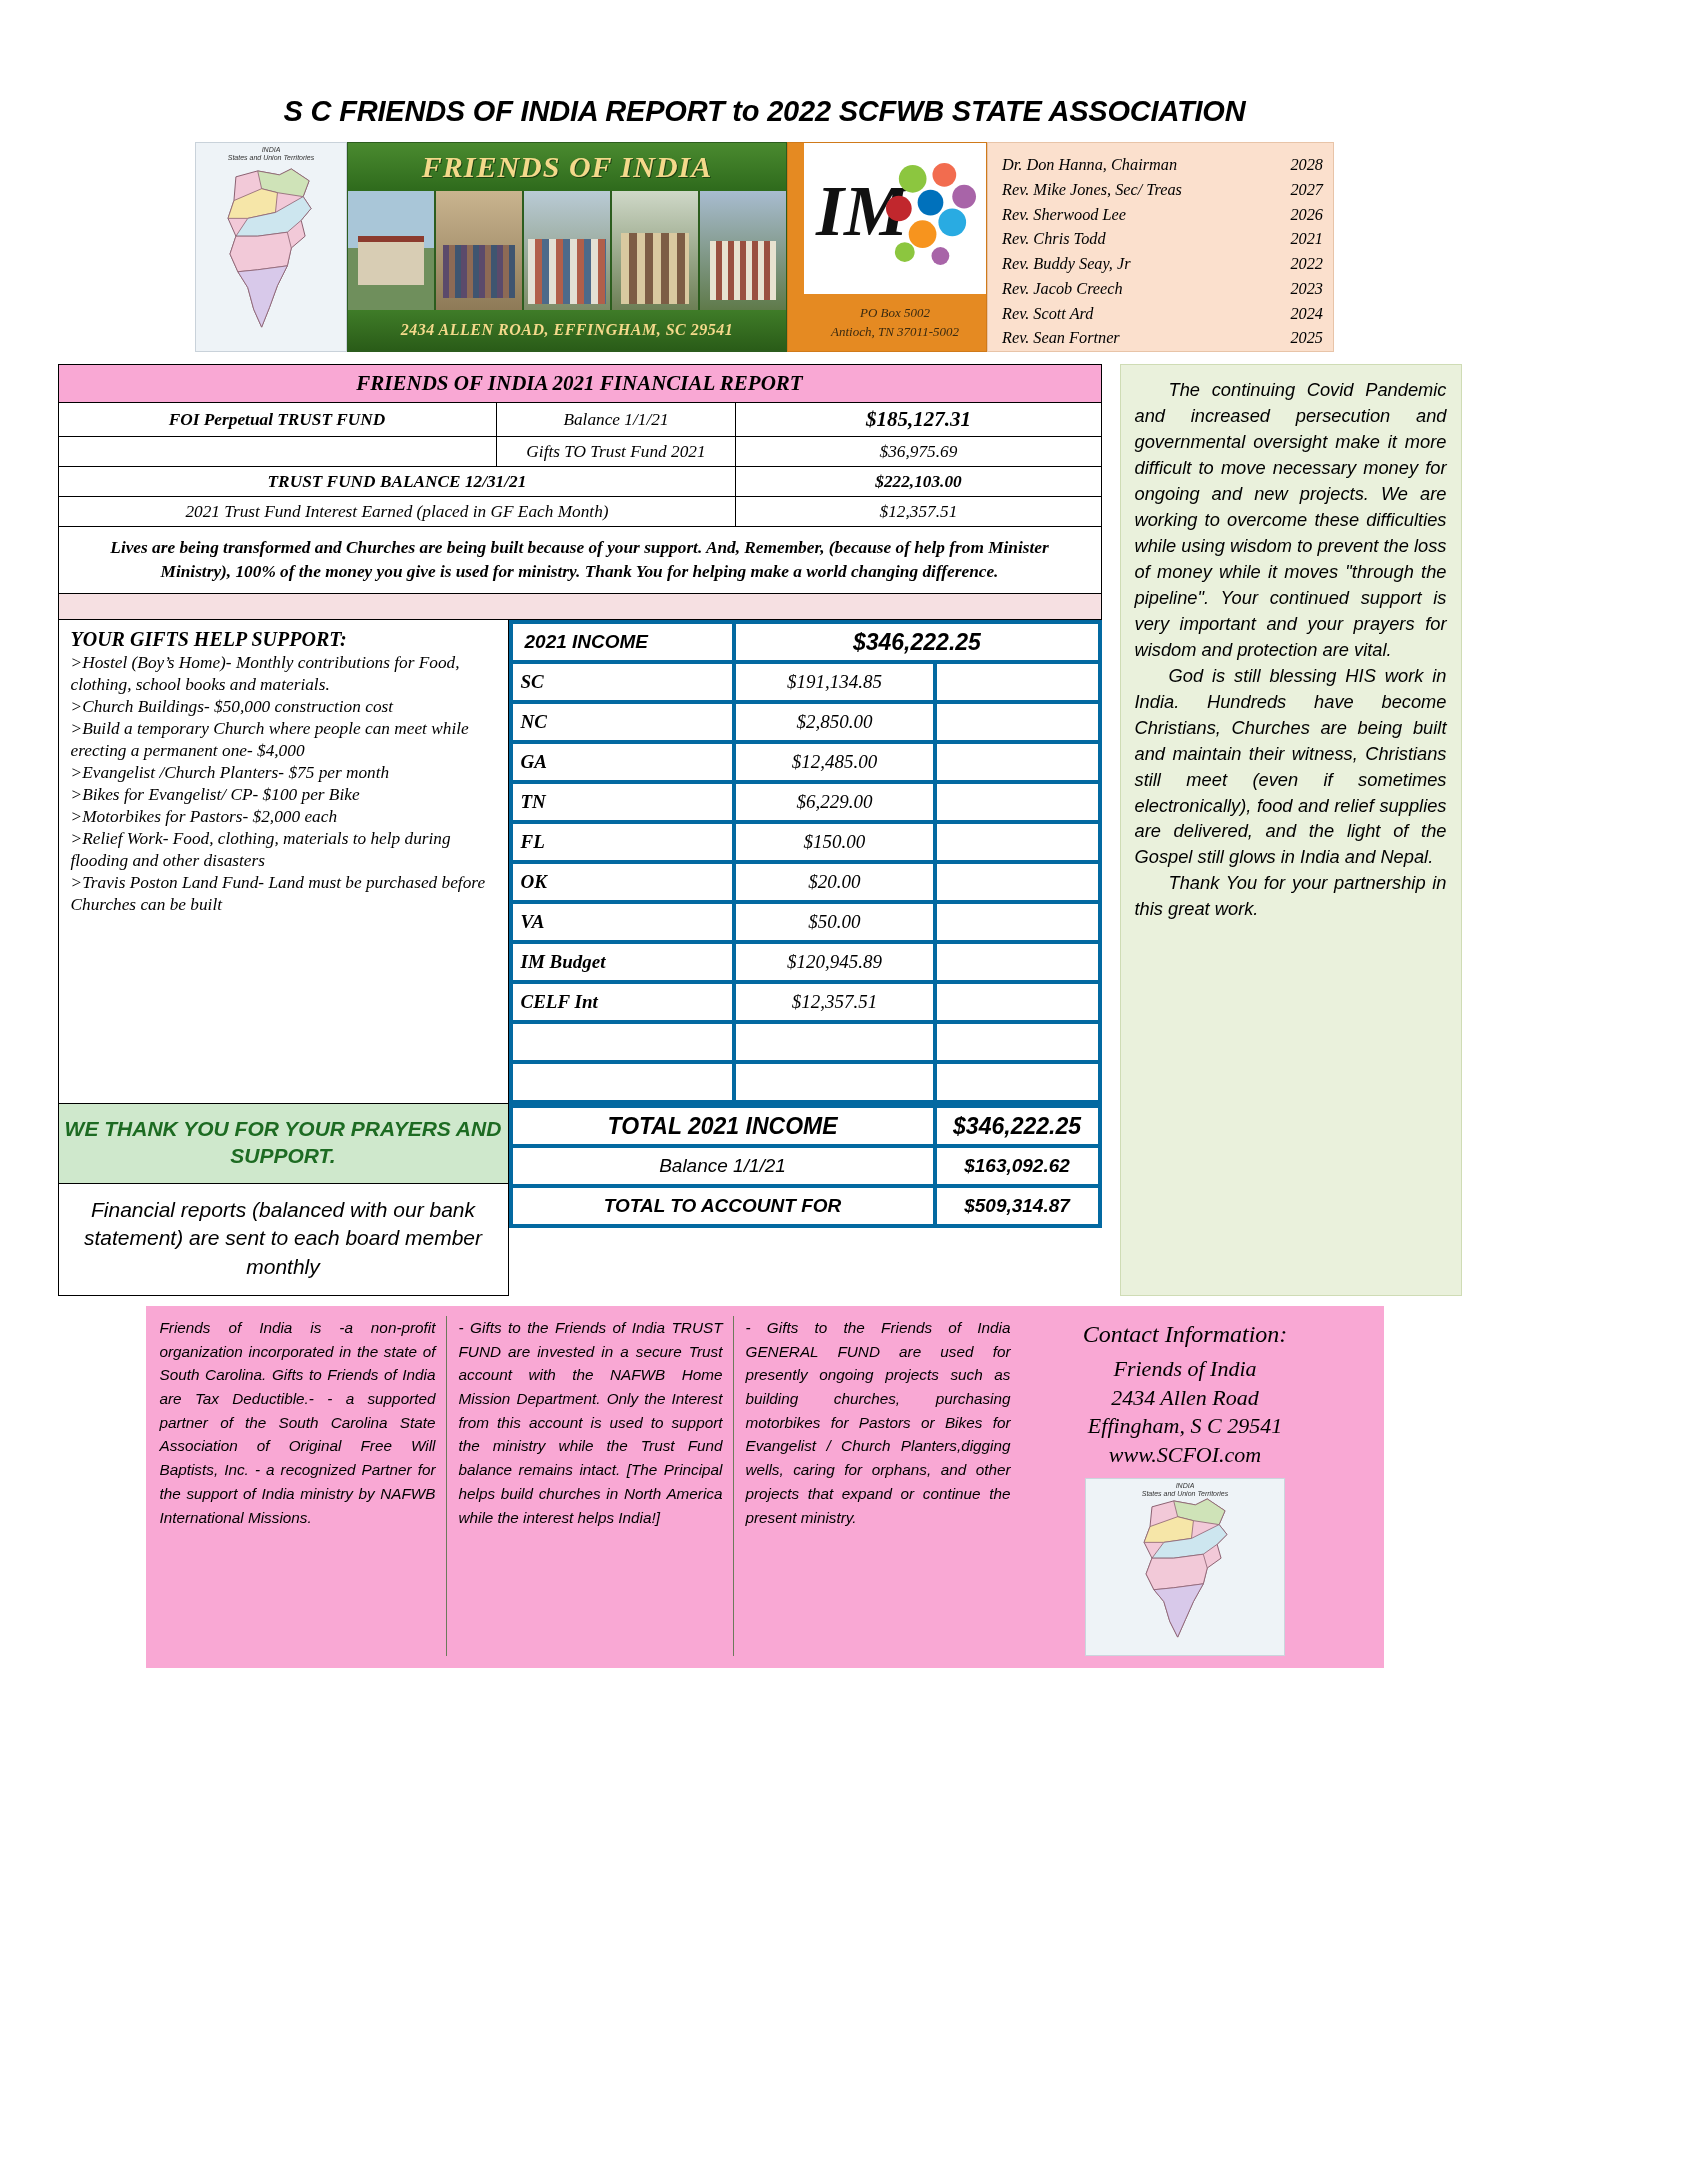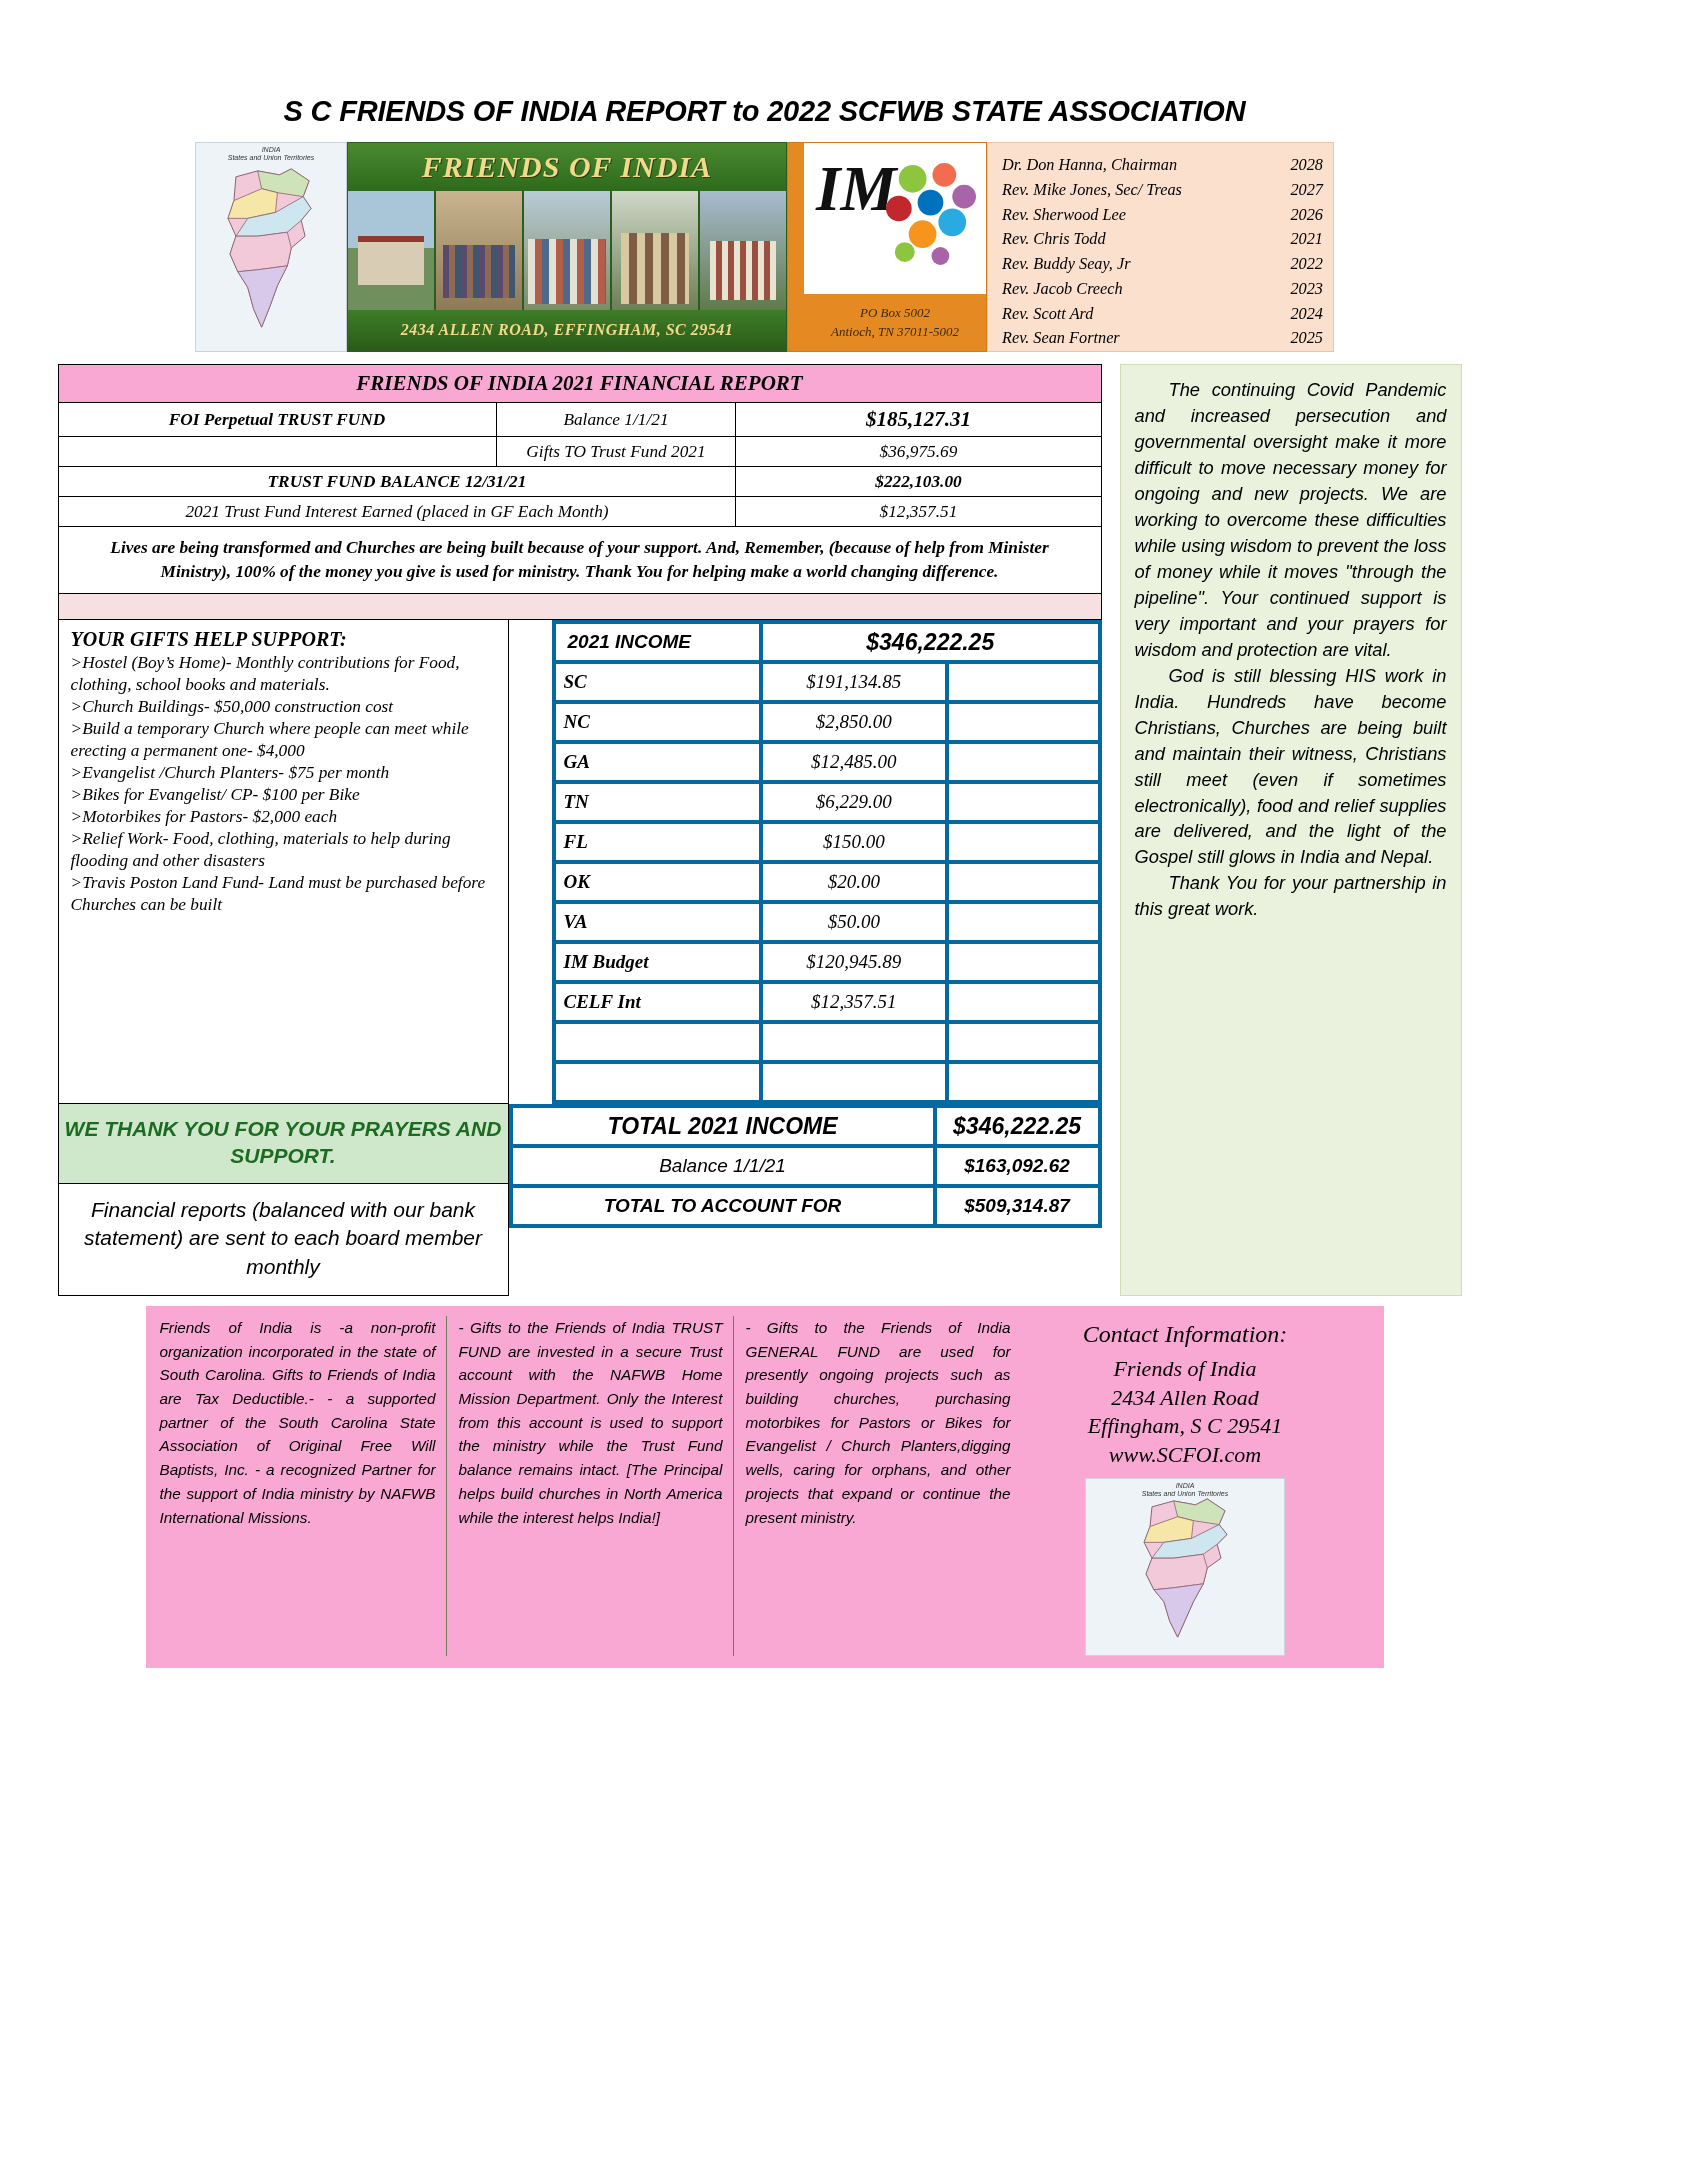--- a/index.html
+++ b/index.html
@@ -158,24 +158,24 @@
   }
   .im-left-bar {
     position: absolute; left: 0; top: 0; width: 16px; height: 100%;
     background: #e58a22;
   }
   .im-logo {
     position: absolute; left: 22px; top: 10px;
     width: 174px; height: 129px;
   }
   .im-letters {
-    position: absolute; left: 6px; top: 5px;
-    font-family: "Liberation Serif", serif;
-    font-weight: bold;
-    font-size: 63px;
+    position: absolute; left: 6px; top: 22px;
+    font-family: "Liberation Serif", serif;
+    font-weight: bold;
+    font-size: 72px;
     line-height: 1;
     color: #111;
   }
   .im-dots { position: absolute; right: 6px; top: 8px; width: 95px; height: 109px; }
   .im-address {
     position: absolute;
     left: 16px; right: 0; bottom: 0;
     height: 57px;
     background: #e58a22;
     color: #3a2a10;
@@ -263,21 +263,21 @@
     padding: 9px 26px !important;
   }
   .pink-bar {
     background: #f6e0e2;
     height: 26px !important;
     border-left: 1px solid #000 !important;
     border-right: 1px solid #000 !important;
   }
 
   
-  .gifts-wrap { display: flex; gap: 43px; }
+  .gifts-wrap { display: flex; }
   .gifts-left {
     width: 451px;
     flex: 0 0 auto;
     border: 1px solid #000;
     border-top: none;
     box-sizing: border-box;
     padding: 8px 10px 6px 12px;
   }
   .gifts-title {
     font-weight: bold;

